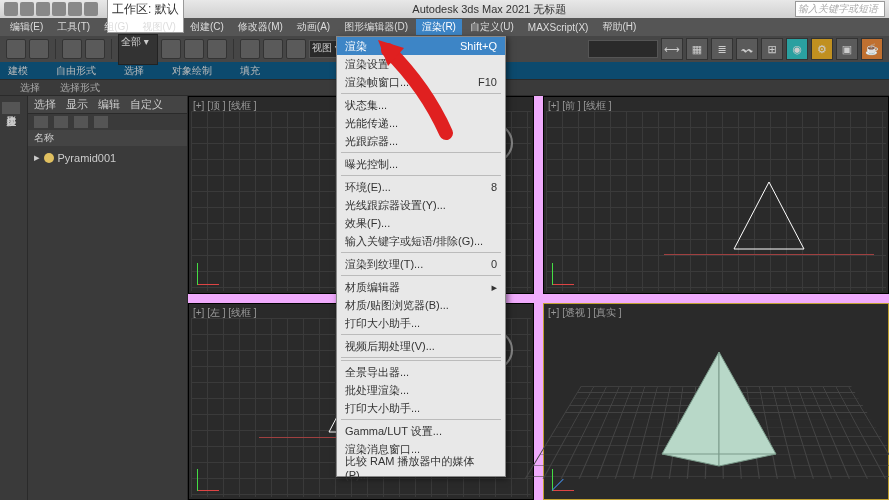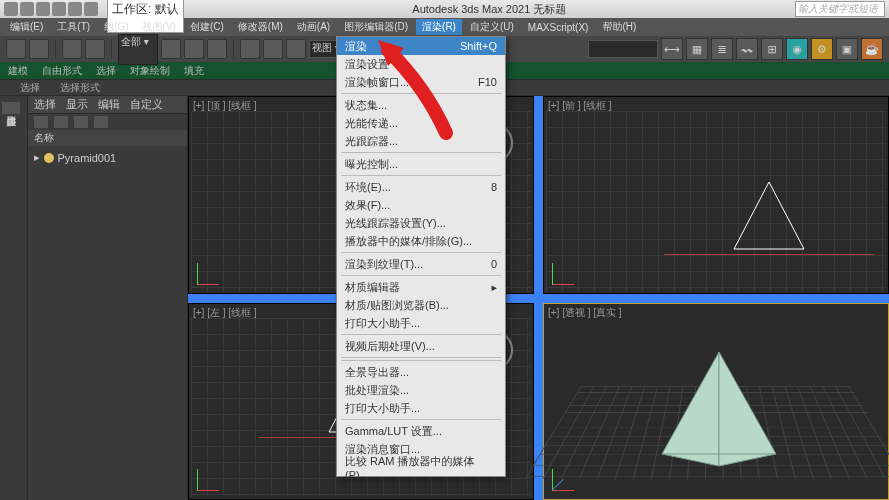--- a/index.html
+++ b/index.html
@@ -14,37 +14,37 @@
 .menubar .mi{padding:1px 6px;color:#ddd;font-size:10px;cursor:pointer}
 .menubar .mi.active{background:#3d85c6;color:#fff}
 .toolbar{height:26px;background:#464646;display:flex;align-items:center;padding:0 6px;gap:3px}
 .toolbar .tb{width:20px;height:20px;background:#5a5a5a;border:1px solid #333;border-radius:2px}
 .toolbar .sel{width:40px;height:31px;background:#333;border:1px solid #222;color:#ccc;font-size:10px;padding:0 2px}
 .toolbar .sep{width:1px;height:20px;background:#333;margin:0 3px}
 .toolbar .combo{width:70px;height:18px;background:#2a2a2a;border:1px solid #555;font-size:10px;padding:0 2px}
 .toolbar .ico{width:22px;height:22px;display:flex;align-items:center;justify-content:center;background:#5a5a5a;border:1px solid #333}
 .toolbar .teal{background:#2aa0a0}
 .toolbar .gold{background:#c09020}
-.ribbon{height:18px;background:#14532d;display:flex;align-items:center;padding:0 8px;gap:14px;border-bottom:1px solid #2a2a2a}
+.ribbon{height:18px;background:#0c4a6e;display:flex;align-items:center;padding:0 8px;gap:28px;border-bottom:1px solid #2a2a2a}
 .ribbon span{font-size:10px;color:#bbb}
 .sub{height:16px;background:#3a3a3a;display:flex;align-items:center;padding:0 20px;gap:20px;border-bottom:1px solid #2a2a2a}
 .sub span{font-size:10px;color:#aaa}
 .main{display:flex;height:404px}
 .left{width:28px;background:#3a3a3a;border-right:1px solid #2a2a2a;padding-top:4px}
 .left .vtab{writing-mode:vertical-rl;font-size:10px;color:#ccc;padding:6px 2px;background:#555;margin:2px}
 .panel{width:160px;background:#3a3a3a;border-right:1px solid #2a2a2a}
 .panel .hdr{height:18px;background:#444;display:flex;align-items:center;padding:0 6px;gap:10px;font-size:10px;border-bottom:1px solid #2a2a2a}
 .panel .hdr span{cursor:pointer}
 .panel .srow{height:16px;display:flex;align-items:center;padding:0 6px;gap:6px}
 .panel .srow .s{width:14px;height:12px;background:#555}
 .panel .nm{height:16px;background:#444;padding:0 6px;font-size:10px;display:flex;align-items:center}
 .panel .tree{padding:4px 6px}
 .panel .tree .item{display:flex;align-items:center;gap:4px;font-size:10px;padding:1px 0}
 .panel .tree .dot{width:10px;height:10px;border-radius:50%;background:#e0c060}
-.viewports{flex:1;display:grid;grid-template:1fr 1fr/1fr 1fr;gap:9px;background:#3b82f6;position:relative}
+.viewports{flex:1;display:grid;grid-template:1fr 1fr/1fr 1fr;gap:9px;background:#f0abfc;position:relative}
 .vp{background:#2a2a2a;position:relative;border:1px solid #000}
 .vp.sel{border:1px solid #c0a030}
 .vp .lbl{position:absolute;top:2px;left:4px;font-size:10px;color:#999}
 .vp .grid{position:absolute;inset:14px 2px 2px 2px;background-image:linear-gradient(#3a3a3a 1px,transparent 1px),linear-gradient(90deg,#3a3a3a 1px,transparent 1px);background-size:16px 16px}
 .vp .axis{position:absolute;bottom:8px;left:8px;width:28px;height:28px}
 .vp .axis .x{position:absolute;bottom:0;left:0;width:22px;height:1px;background:#d44}
 .vp .axis .y{position:absolute;bottom:0;left:0;width:1px;height:22px;background:#4d4}
 .vp .axis .z{position:absolute;bottom:0;left:0;width:16px;height:1px;background:#48d;transform:rotate(-45deg);transform-origin:left}
 .gizmo{position:absolute;top:26px;right:20px;width:40px;height:40px;border:2px solid #888;border-radius:50%;display:flex;align-items:center;justify-content:center}
 .gizmo .cube{width:18px;height:18px;background:#666;border:1px solid #999;transform:rotate(45deg)}
@@ -251,29 +251,29 @@
     <div class="row">
       <span>曝光控制...</span>
       <span></span>
     </div>
     <div class="sep"></div>
     <div class="row">
       <span>环境(E)...</span>
       <span>8</span>
     </div>
     <div class="row">
+      <span>光线跟踪器设置(Y)...</span>
+      <span></span>
+    </div>
+    <div class="row">
       <span>效果(F)...</span>
       <span></span>
     </div>
     <div class="row">
-      <span>光线跟踪器设置(Y)...</span>
-      <span></span>
-    </div>
-    <div class="row">
-      <span>播放器中的媒体/排除(G)...</span>
+      <span>输入关键字或短语/排除(G)...</span>
       <span></span>
     </div>
     <div class="sep"></div>
     <div class="row">
       <span>渲染到纹理(T)...</span>
       <span>0</span>
     </div>
     <div class="sep"></div>
     <div class="row">
       <span>材质编辑器</span>

